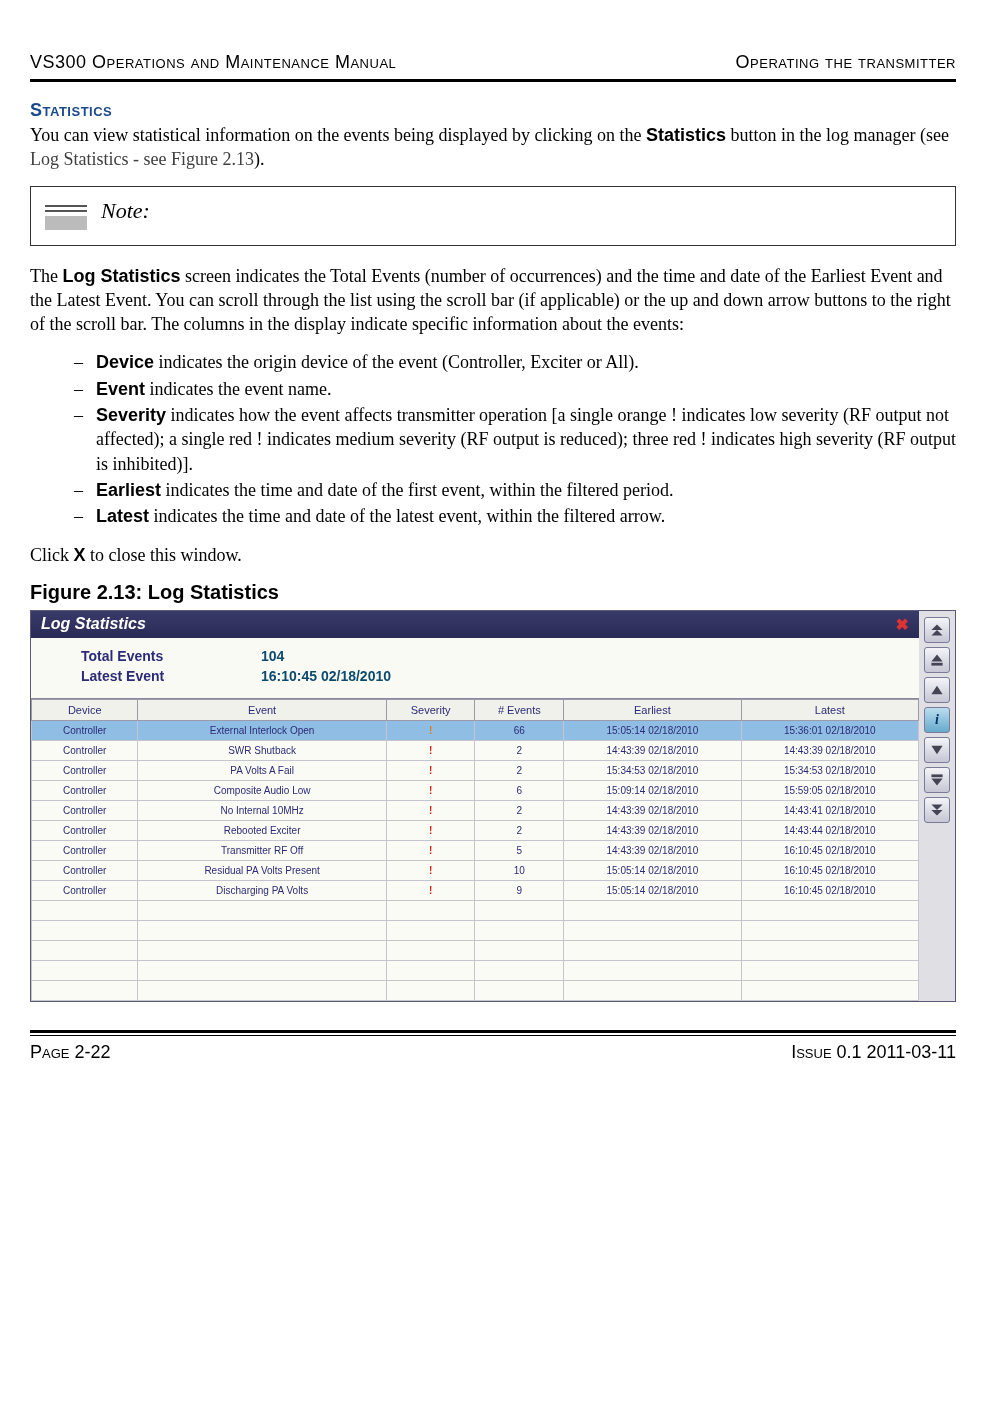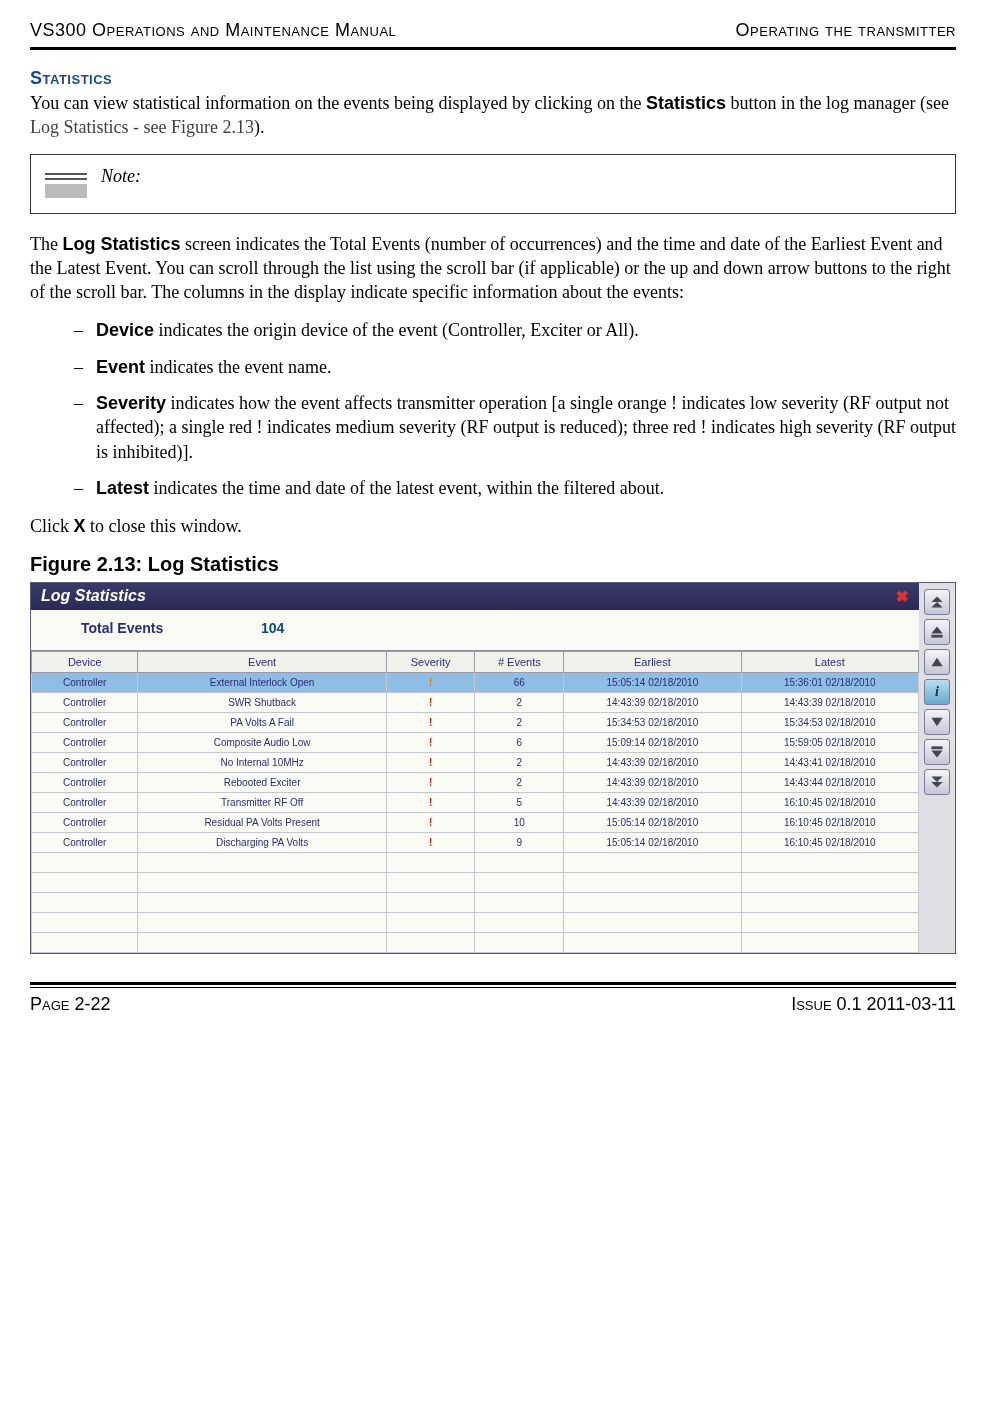--- a/index.html
+++ b/index.html
@@ -12,20 +12,21 @@
     font-size: 16px;
   }
   .header-row {
     display: flex;
     justify-content: space-between;
     font-family: "Trebuchet MS", "Optima", sans-serif;
     font-variant: small-caps;
     letter-spacing: 0.5px;
     font-size: 18px;
     font-weight: 500;
+    margin-top: 32px;
   }
   hr.thick { border: none; border-top: 3px solid #000; margin: 6px 0 18px 0; }
   hr.thin-top { border: none; border-top: 3px solid #000; }
   hr.thin-bot { border: none; border-top: 1px solid #000; margin-top: 2px; }
   .footer-lines { margin-top: 28px; }
   .footer-row {
     display: flex;
     justify-content: space-between;
     font-family: "Trebuchet MS", sans-serif;
     font-variant: small-caps;
@@ -53,24 +54,24 @@
     align-items: flex-start;
     gap: 14px;
   }
   .note-icon {
     width: 42px; height: 34px; flex: 0 0 42px;
     display: flex; flex-direction: column; justify-content: center; gap: 3px;
     margin-top: 4px;
   }
   .note-icon .bar1, .note-icon .bar2 { height: 2px; background: #555; width: 100%; }
   .note-icon .block { height: 14px; background: #bbb; width: 100%; margin-top: 1px; }
-  .note-text { font-style: italic; font-size: 18px; line-height: 1.3; }
+  .note-text { font-style: italic; font-size: 22px; line-height: 1.3; }
   .note-text .note-label { display: block; }
   ul.defs { list-style: none; padding-left: 66px; margin: 6px 0 14px 0; }
-  ul.defs li { position: relative; font-size: 18px; line-height: 1.35; margin: 12px 0; }
+  ul.defs li { position: relative; font-size: 18px; line-height: 1.35; margin: 2px 0; }
   ul.defs li::before { content: "–"; position: absolute; left: -22px; }
   .fig-caption { font-family: Arial, sans-serif; font-weight: 700; font-size: 20px; margin: 8px 0 6px 0; }
   
   .ls-wrap { display: flex; border: 1px solid #5a5a78; background: #fafaf5; }
   .ls-main { flex: 1 1 auto; display: flex; flex-direction: column; }
   .ls-side { flex: 0 0 36px; background: #e0e0e4; display: flex; flex-direction: column; align-items: center; padding: 4px 0; gap: 4px; }
   .ls-title {
     background: linear-gradient(#3a3a6a, #2a2a55);
     color: #fff;
     font-family: Verdana, sans-serif;
@@ -142,39 +143,44 @@
 </div>
 
 <p class="body">
   <span>The </span><span class="bold-sans">Log Statistics</span><span> screen indicates the Total Events (number of occurrences) and the time and date of the Earliest Event and the Latest Event. You can scroll through the list using the scroll bar (if applicable) or the up and down arrow buttons to the right of the scroll bar. The columns in the display indicate specific information about the events:</span>
 </p>
 
 <ul class="defs" id="defs-list">
     <li><span class="bold-sans">Device</span><span> indicates the origin device of the event (Controller, Exciter or All).</span></li>
     <li><span class="bold-sans">Event</span><span> indicates the event name.</span></li>
     <li><span class="bold-sans">Severity</span><span> indicates how the event affects transmitter operation [a single orange ! indicates low severity (RF output not affected); a single red ! indicates medium severity (RF output is reduced); three red ! indicates high severity (RF output is inhibited)].</span></li>
-    <li><span class="bold-sans">Latest</span><span> indicates the time and date of the latest event, within the filtered about.</span></li>
+    <li><span class="bold-sans">Earliest</span><span> indicates the time and date of the first event, within the filtered period.</span></li>
+    <li><span class="bold-sans">Latest</span><span> indicates the time and date of the latest event, within the filtered arrow.</span></li>
   </ul>
 
 <p class="body">
   <span>Click </span><span class="bold-sans">X</span><span> to close this window.</span>
 </p>
 
 <div class="fig-caption">Figure 2.13: Log Statistics</div>
 
 <div class="ls-wrap">
   <div class="ls-main">
     <div class="ls-title">
       <span>Log Statistics</span>
       <span class="ls-close">✖</span>
     </div>
     <div class="ls-summary" id="ls-summary">
         <div class="ls-sum-row">
           <span class="lbl">Total Events</span>
           <span class="val">104</span>
+        </div>
+        <div class="ls-sum-row">
+          <span class="lbl">Latest Event</span>
+          <span class="val">16:10:45 02/18/2010</span>
         </div>
       </div>
     <div class="ls-table-wrap">
       <table class="ls">
         <colgroup>
           <col style="width:12%">
             <col style="width:28%">
             <col style="width:10%">
             <col style="width:10%">
             <col style="width:20%">

